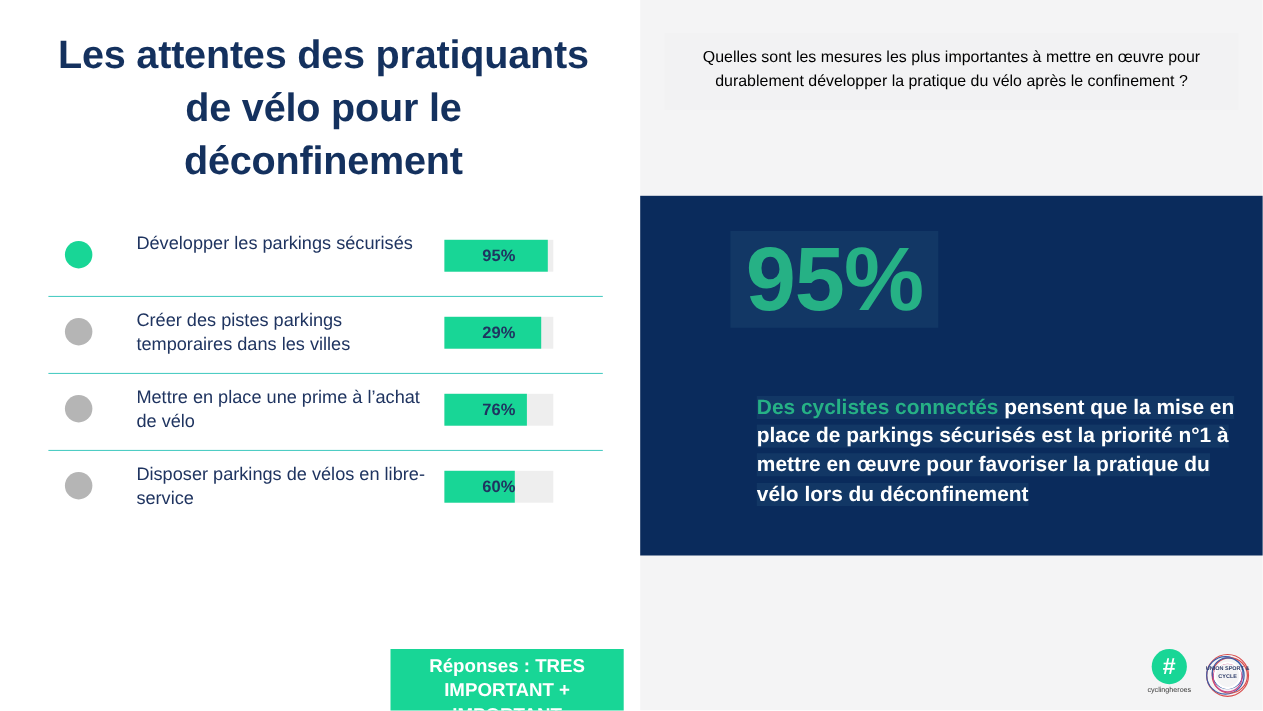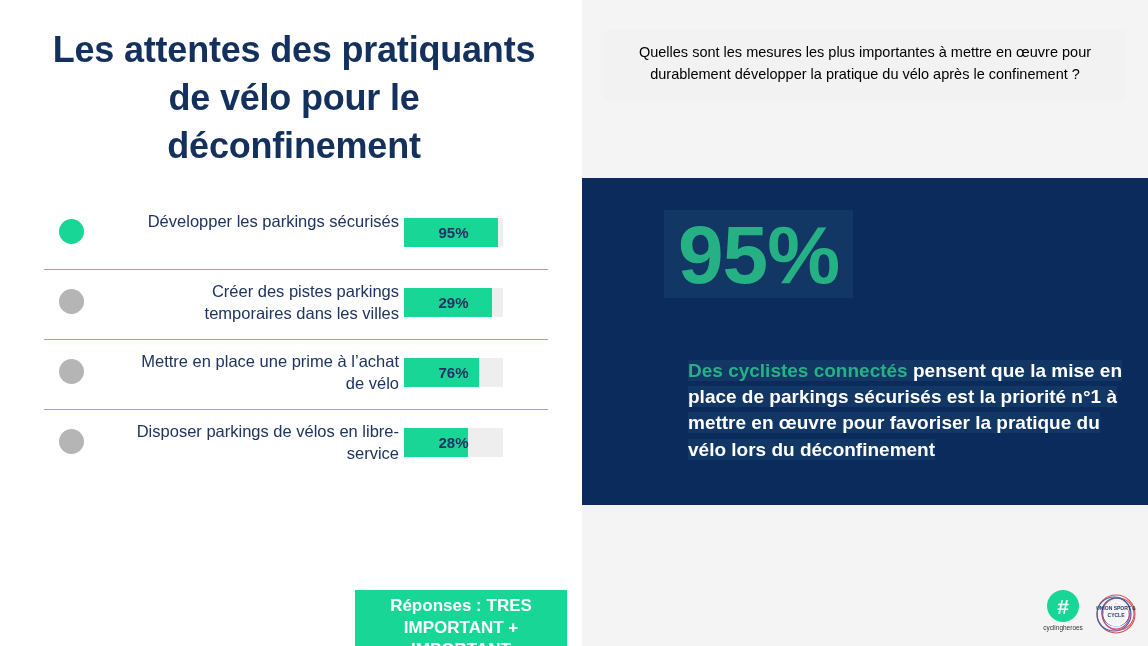--- a/index.html
+++ b/index.html
@@ -36,21 +36,20 @@
     font-weight: bold;
     line-height: 1.33;
     color: #14315e;
     letter-spacing: -0.2px;
   }
 
   .measure-list {
     position: absolute;
     left: 44px; top: 200px;
     width: 504px;
-    text-align: right;
   }
   .measure-row {
     position: relative;
     height: 70px;
     border-bottom: 1.5px solid #4ecdc4;
     box-sizing: border-box;
   }
   .measure-row.last { border-bottom: none; }
 
   .dot {
@@ -243,21 +242,21 @@
           <div class="bar-wrap">
             <div class="bar-fill" style="width: 76%;"></div>
             <div class="bar-value">76%</div>
           </div>
         </div>
         <div class="measure-row last">
           <span class="dot"></span>
           <div class="measure-label">Disposer parkings de vélos en libre-service</div>
           <div class="bar-wrap">
             <div class="bar-fill" style="width: 65%;"></div>
-            <div class="bar-value">28%</div>
+            <div class="bar-value">60%</div>
           </div>
         </div>
       </div>
 
     <div class="legend-badge">Réponses : TRES IMPORTANT + IMPORTANT</div>
   </div>
 
   <div class="right-col">
 
     <div class="question-box">Quelles sont les mesures les plus importantes à mettre en œuvre pour durablement développer la pratique du vélo après le confinement ?</div>

